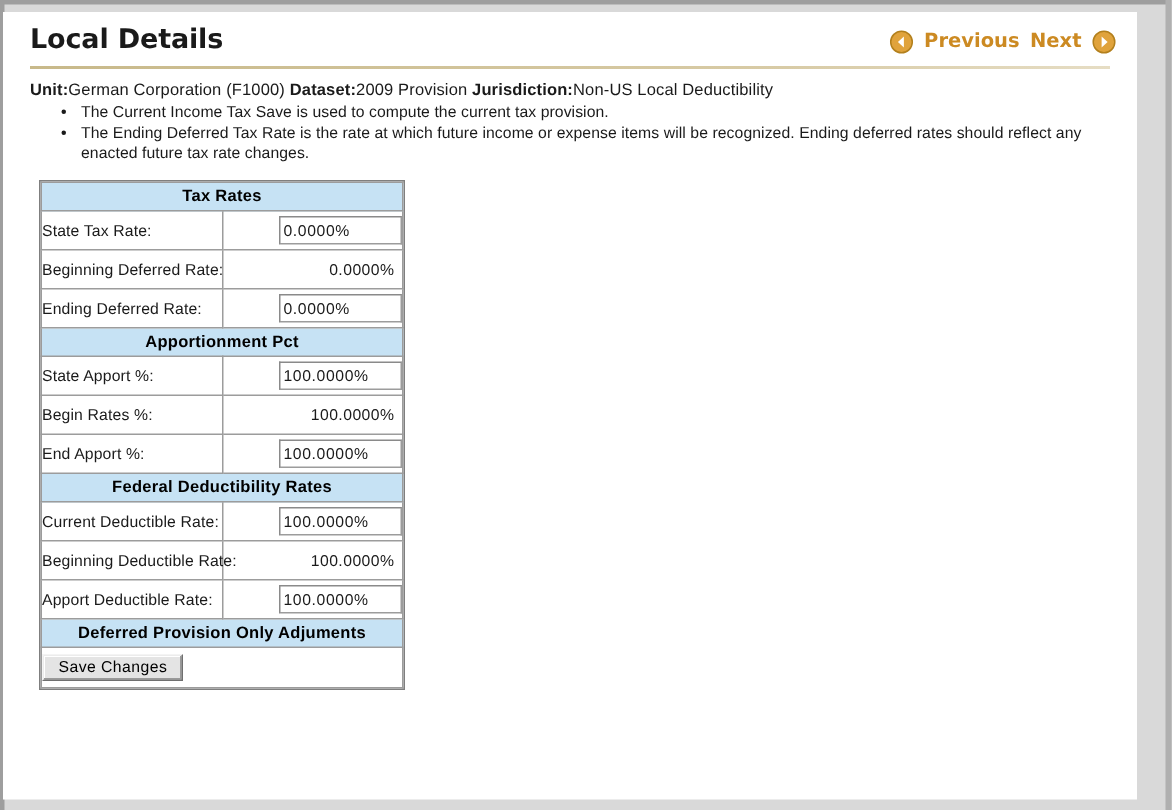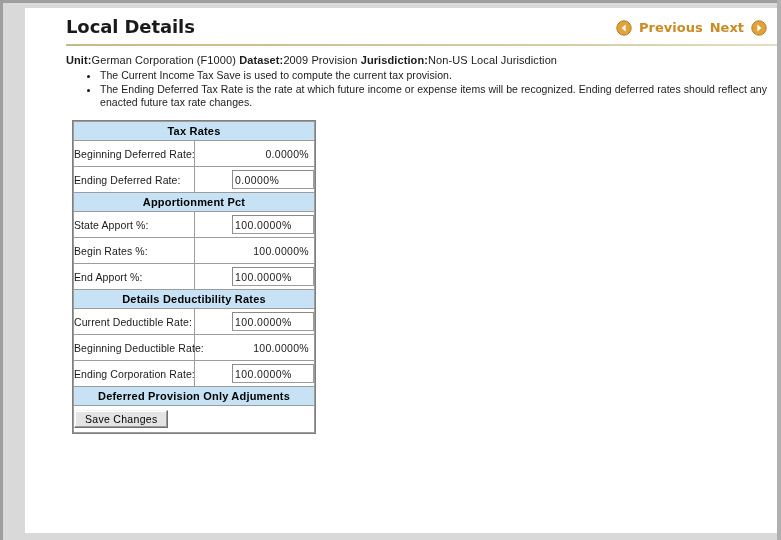--- a/index.html
+++ b/index.html
@@ -27,27 +27,26 @@
   }
   #frame-bevel {
     position: absolute;
     left: 3px; top: 3px;
     width: 775px; height: 537px;
     background: #d9d9d9;
     box-sizing: border-box;
   }
   #content-pane {
     position: absolute;
-    left: 25px; top: 8px;
+    left: 2px; top: 8px;
     width: 756px;
     height: 525px;
     background: #ffffff;
     box-sizing: border-box;
     overflow: hidden;
-    padding-left: 23px;
   }
   #scroll-strip {
     position: absolute;
     right: 0; top: 0;
     width: 4px; height: 540px;
     background: #b0b0b0;
   }
 
   
   .page-header {
@@ -246,35 +245,39 @@
           </svg>
         </span>
       </div>
 
       <div class="divider-rule"></div>
     </div>
 
     <div class="meta-line">
       <b>Unit:</b><span>German Corporation (F1000)</span>
       <b>Dataset:</b><span>2009 Provision</span>
-      <b>Jurisdiction:</b><span>Non-US Local Jurisdiction</span>
+      <b>Jurisdiction:</b><span>Non-US Local Deductibility</span>
     </div>
 
     <ul class="instructions-list">
       <li>The Current Income Tax Save is used to compute the current tax provision.</li>
       <li>The Ending Deferred Tax Rate is the rate at which future income or expense items will be recognized. Ending deferred rates should reflect any enacted future tax rate changes.</li>
     </ul>
 
     <div class="form-table-wrap">
       <table class="form-table">
         <tbody id="table-body">
             <tr class="section-header">
               <td colspan="2">Tax Rates</td>
             </tr>
             <tr>
+              <td class="label-cell">State Tax Rate:</td>
+              <td class="value-cell"><input type="text" class="field-input" value="0.0000%" style=""></td>
+            </tr>
+            <tr>
               <td class="label-cell">Beginning Deferred Rate:</td>
               <td class="value-cell readonly">0.0000%</td>
             </tr>
             <tr>
               <td class="label-cell">Ending Deferred Rate:</td>
               <td class="value-cell"><input type="text" class="field-input" value="0.0000%" style=""></td>
             </tr>
             <tr class="section-header">
               <td colspan="2">Apportionment Pct</td>
             </tr>
@@ -284,32 +287,32 @@
             </tr>
             <tr>
               <td class="label-cell">Begin Rates %:</td>
               <td class="value-cell readonly">100.0000%</td>
             </tr>
             <tr>
               <td class="label-cell">End Apport %:</td>
               <td class="value-cell"><input type="text" class="field-input" value="100.0000%" style=""></td>
             </tr>
             <tr class="section-header">
-              <td colspan="2">Details Deductibility Rates</td>
+              <td colspan="2">Federal Deductibility Rates</td>
             </tr>
             <tr>
               <td class="label-cell">Current Deductible Rate:</td>
               <td class="value-cell"><input type="text" class="field-input" value="100.0000%" style=""></td>
             </tr>
             <tr>
               <td class="label-cell">Beginning Deductible Rate:</td>
               <td class="value-cell readonly">100.0000%</td>
             </tr>
             <tr>
-              <td class="label-cell">Ending Corporation Rate:</td>
+              <td class="label-cell">Apport Deductible Rate:</td>
               <td class="value-cell"><input type="text" class="field-input" value="100.0000%" style=""></td>
             </tr>
             <tr class="section-header">
               <td colspan="2">Deferred Provision Only Adjuments</td>
             </tr>
             <tr class="button-row">
               <td colspan="2"><button class="save-button">Save Changes</button></td>
             </tr>
           </tbody>
       </table>

